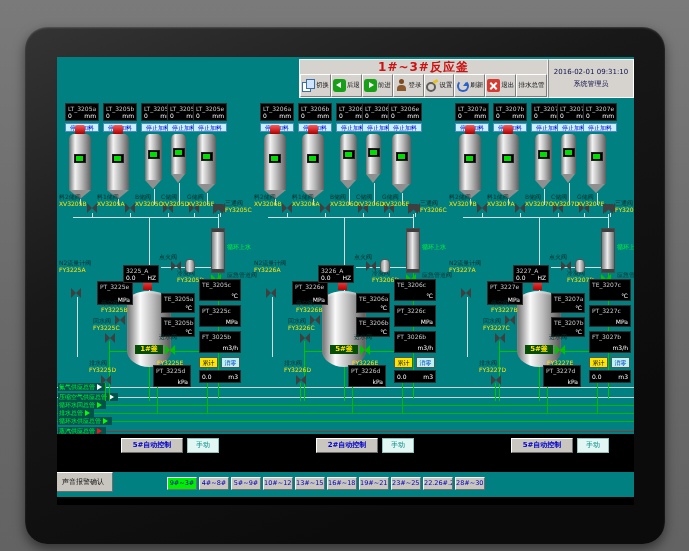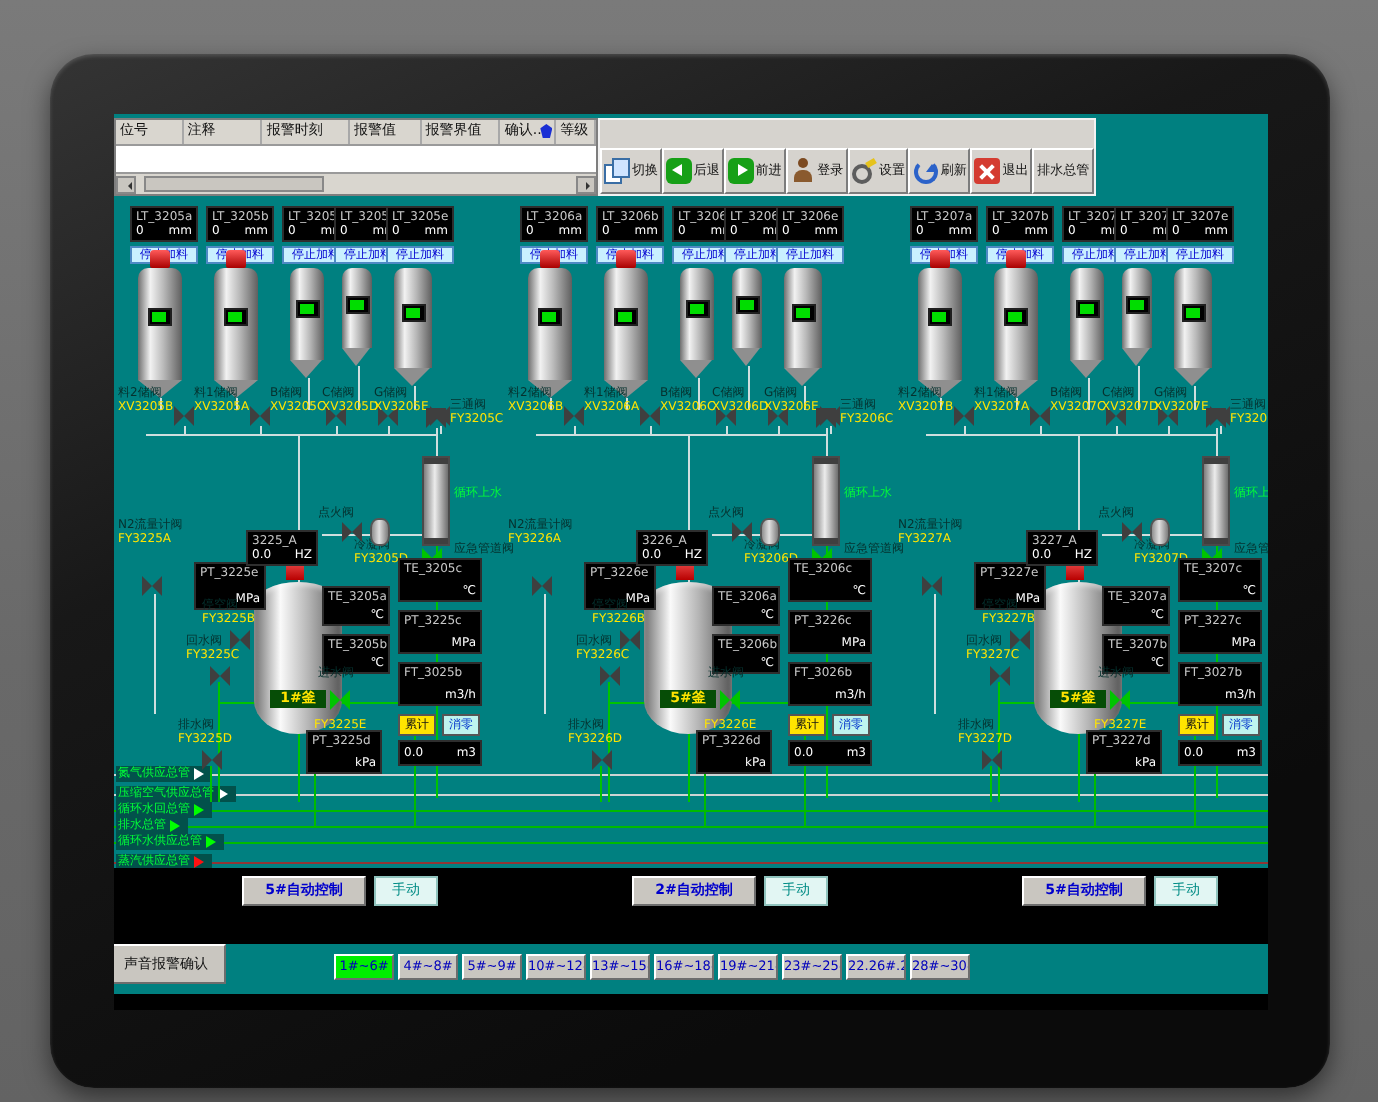--- a/index.html
+++ b/index.html
@@ -81,39 +81,23 @@
   #sound-ack{position:absolute;left:-4px;top:415px;width:60px;height:20px;font-size:7px;color:#111;
              background:#c9c6c0;border-top:1px solid #fff;border-left:1px solid #fff;border-right:1px solid #6d6d6d;border-bottom:1px solid #6d6d6d;
              font-family:inherit;overflow:hidden;white-space:nowrap;cursor:pointer}
 </style>
 </head>
 <body>
 
 <div class="abs" id="bezel"></div>
 <div class="abs" id="screen">
 
-  <div class="abs" id="alarm-panel">
-    <div id="alarm-header">
-        <div class="acol" style="width: 34px; position: relative;">位号</div>
-        <div class="acol" style="width: 40px; position: relative;">注释</div>
-        <div class="acol" style="width: 44px; position: relative;">报警时刻</div>
-        <div class="acol" style="width: 36px; position: relative;">报警值</div>
-        <div class="acol" style="width: 40px; position: relative;">报警界值</div>
-        <div class="acol" style="width: 28px; position: relative;">确认...<div class="asort"></div></div>
-        <div class="acol" style="width: 20px; position: relative;">等级</div>
-      </div>
-    <div></div>
-    <div id="alarm-scroll">
-      <div class="sarrow left"></div>
-      <div class="sthumb"></div>
-      <div class="sarrow right" style="margin-left:auto"></div>
-    </div>
-  </div>
 
   <div class="abs" id="toolbar-panel">
+    <div id="page-title">1#~3#反应釜</div>
     <div id="toolbar-buttons">
         <div class="tbtn" style="position: relative;">
           <div class="tbico ic-switch" style="position: relative;"></div>
           <div style="position: relative;">切换</div>
         </div>
         <div class="tbtn" style="position: relative;">
           <div class="tbico ic-back" style="position: relative;"></div>
           <div style="position: relative;">后退</div>
         </div>
         <div class="tbtn" style="position: relative;">
@@ -135,20 +119,24 @@
         <div class="tbtn" style="position: relative;">
           <div class="tbico ic-exit" style="position: relative;"></div>
           <div style="position: relative;">退出</div>
         </div>
         <div class="tbtn" style="position: relative;">
           <div style="position: relative;">排水总管</div>
         </div>
       </div>
   </div>
 
+  <div class="abs" id="datetime-panel">
+    <div class="dt">2016-02-01 09:31:10</div>
+    <div class="us">系统管理员</div>
+  </div>
 
   <div class="abs" id="headers-layer" style="left:0;top:0;width:577px;height:448px">
       <div class="hline" style="position: absolute; left: 0px; top: 330px; width: 577px; height: 1px; background: rgb(205, 212, 212);"></div>
       <div class="hchip glabel" style="position: absolute; left: 1px; top: 326px; display: flex; align-items: center;">氮气供应总管<div class="harrow" style="position: relative; margin-left: 2px; width: 0px; height: 0px; border-width: 3px 3px 3px 5px; border-style: solid; border-color: transparent transparent transparent rgb(255, 255, 255); border-image: initial;"></div></div>
       <div class="hline" style="position: absolute; left: 0px; top: 340px; width: 577px; height: 1px; background: rgb(205, 212, 212);"></div>
       <div class="hchip glabel" style="position: absolute; left: 1px; top: 336px; display: flex; align-items: center;">压缩空气供应总管<div class="harrow" style="position: relative; margin-left: 2px; width: 0px; height: 0px; border-width: 3px 3px 3px 5px; border-style: solid; border-color: transparent transparent transparent rgb(255, 255, 255); border-image: initial;"></div></div>
       <div class="hline" style="position: absolute; left: 0px; top: 348px; width: 577px; height: 1px; background: rgb(0, 187, 0);"></div>
       <div class="hchip glabel" style="position: absolute; left: 1px; top: 344px; display: flex; align-items: center;">循环水回总管<div class="harrow" style="position: relative; margin-left: 2px; width: 0px; height: 0px; border-width: 3px 3px 3px 5px; border-style: solid; border-color: transparent transparent transparent rgb(0, 255, 0); border-image: initial;"></div></div>
       <div class="hline" style="position: absolute; left: 0px; top: 356px; width: 577px; height: 1px; background: rgb(0, 187, 0);"></div>
       <div class="hchip glabel" style="position: absolute; left: 1px; top: 352px; display: flex; align-items: center;">排水总管<div class="harrow" style="position: relative; margin-left: 2px; width: 0px; height: 0px; border-width: 3px 3px 3px 5px; border-style: solid; border-color: transparent transparent transparent rgb(0, 255, 0); border-image: initial;"></div></div>
@@ -830,21 +818,21 @@
         <div class="bowtie" style="position: absolute; left: 36px; top: 274px;"></div>
         <div class="lbl" style="position: absolute; left: 94px; top: 232px;">进水阀</div>
         <div class="bowtie green" style="position: absolute; left: 100px; top: 244px;"></div>
         <div class="tag" style="position: absolute; left: 92px; top: 258px;">FY3227E</div>
         <div class="btn3d autobtn" style="position: absolute; left: 56px; top: 337px; width: 62px; height: 15px;">5#自动控制</div>
         <div class="manbtn" style="position: absolute; left: 122px; top: 337px; width: 32px; height: 15px;">手动</div>
       </div>
     </div>
   <div class="abs" id="bottom-black" style="left:0;top:440px;width:577px;height:8px;background:#000"></div>
   <div class="abs" id="page-bar" style="left:0;top:420px;width:577px;height:14px">
-      <div class="btn3d pagebtn active" style="position: absolute; left: 110px; top: 0px; width: 30px; height: 13px;">1#~6#</div>
+      <div class="btn3d pagebtn active" style="position: absolute; left: 110px; top: 0px; width: 30px; height: 13px;">9#~3#</div>
       <div class="btn3d pagebtn" style="position: absolute; left: 142px; top: 0px; width: 30px; height: 13px;">4#~8#</div>
       <div class="btn3d pagebtn" style="position: absolute; left: 174px; top: 0px; width: 30px; height: 13px;">5#~9#</div>
       <div class="btn3d pagebtn" style="position: absolute; left: 206px; top: 0px; width: 30px; height: 13px;">10#~12#</div>
       <div class="btn3d pagebtn" style="position: absolute; left: 238px; top: 0px; width: 30px; height: 13px;">13#~15#</div>
       <div class="btn3d pagebtn" style="position: absolute; left: 270px; top: 0px; width: 30px; height: 13px;">16#~18#</div>
       <div class="btn3d pagebtn" style="position: absolute; left: 302px; top: 0px; width: 30px; height: 13px;">19#~21#</div>
       <div class="btn3d pagebtn" style="position: absolute; left: 334px; top: 0px; width: 30px; height: 13px;">23#~25#</div>
       <div class="btn3d pagebtn" style="position: absolute; left: 366px; top: 0px; width: 30px; height: 13px;">22.26#.27#</div>
       <div class="btn3d pagebtn" style="position: absolute; left: 398px; top: 0px; width: 30px; height: 13px;">28#~30#</div>
     </div>

